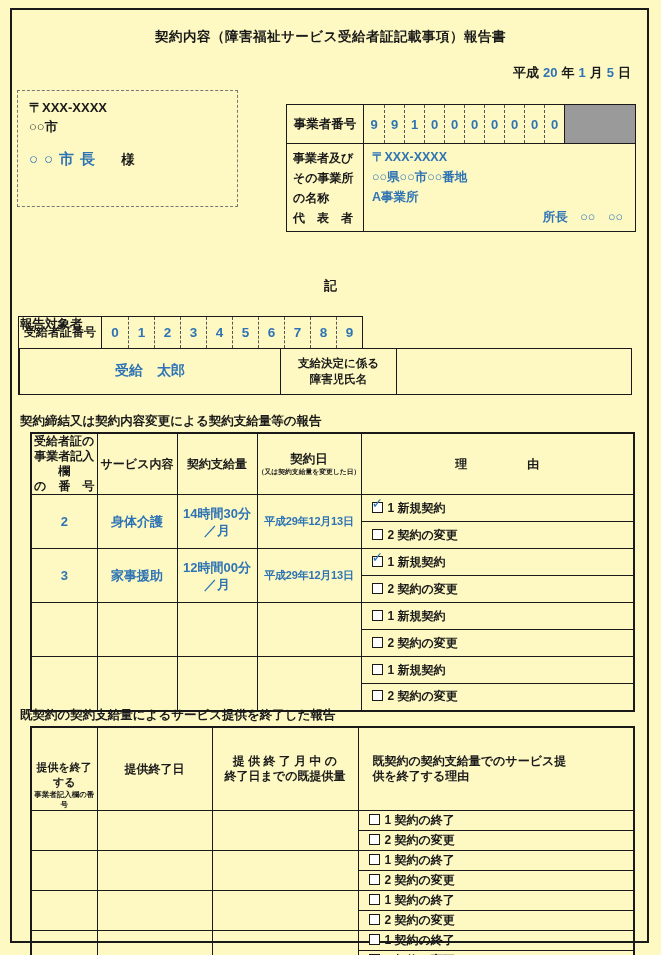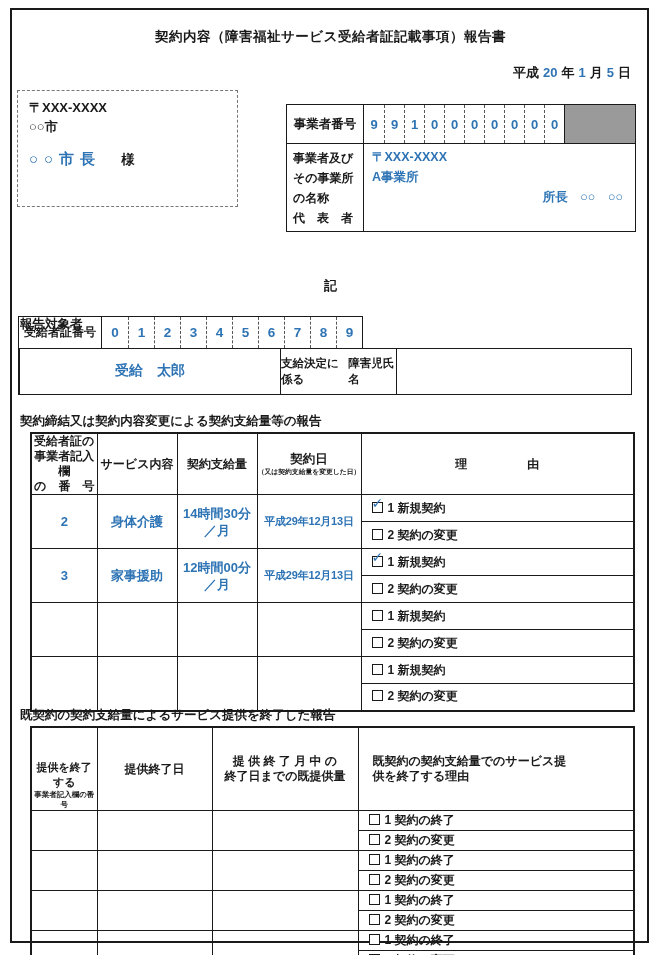--- a/index.html
+++ b/index.html
@@ -1,19 +1,19 @@
 <!DOCTYPE html>
 <html style="--blue: #2E74B5; --gray: #9A9A9A; --ink: #1a1a1a;"><head>
 <meta charset="utf-8">
 <style>
   :root{ --blue:#2E74B5; --ink:#1a1a1a; --gray:#9A9A9A; }
   *{ margin:0; padding:0; box-sizing:border-box; }
   html,body{ background:#e8e8e8; }
   body{ font-family:"Liberation Sans","DejaVu Sans",sans-serif; color:var(--ink); }
-  .page{ position:relative; width:661px; height:955px; background:#ffffff; margin:0 auto; overflow:hidden; font-weight:600; }
+  .page{ position:relative; width:661px; height:955px; background:#fef9c3; margin:0 auto; overflow:hidden; font-weight:600; }
   .frame{ position:absolute; left:10px; top:8px; width:639px; height:935px; border:2px solid var(--ink); }
   .blue{ color:var(--blue); }
   .c{ text-align:center; }
 
   .title{ position:absolute; top:28px; left:0; width:100%; text-align:center; font-size:13.5px; font-weight:700; letter-spacing:.5px; }
   .date{ position:absolute; top:64px; right:28px; font-size:13px; font-weight:700; }
   .date span{ margin:0 2px; }
 
   .addr-box{ position:absolute; left:17px; top:90px; width:221px; height:117px; border:1px dashed #777; padding:7px 11px; font-size:13px; line-height:19px; }
   .mayor-line{ margin-top:13px; }
@@ -38,21 +38,21 @@
 
   .cert{ position:absolute; left:18px; top:316px; font-size:12px; }
   .cert-r1{ display:flex; height:33px; width:345px; border:1.5px solid var(--ink); }
   .cert-label{ width:84px; display:flex; align-items:center; justify-content:center; }
   .cert-digits{ display:flex; border-left:1.5px solid var(--ink); }
   .dcell2{ width:26px; display:flex; align-items:center; justify-content:center; color:var(--blue); font-size:13.5px; font-weight:700; border-left:1px dashed #555; }
   .dcell2:first-child{ border-left:none; }
   .cert-r2{ display:flex; width:614px; height:47px; border:1.5px solid var(--ink); margin-top:-1.5px; }
   .cert-plabel{ width:84px; display:flex; flex-direction:column; align-items:center; justify-content:center; font-size:10.5px; line-height:15px; }
   .cert-name{ width:261px; border-left:1.5px solid var(--ink); display:flex; align-items:center; justify-content:center; font-size:14px; font-weight:700; }
-  .cert-clabel{ width:116px; border-left:1.5px solid var(--ink); display:flex; align-items:center; justify-content:center; font-size:11.5px; line-height:16px; }
+  .cert-clabel{ width:116px; border-left:1.5px solid var(--ink); display:flex; flex-direction:column; align-items:center; justify-content:center; font-size:11.5px; line-height:16px; }
   .cert-cname{ flex:1; border-left:1.5px solid var(--ink); }
 
   table.doc{ position:absolute; left:30px; border-collapse:collapse; table-layout:fixed; width:603px; border:2px solid var(--ink); }
   table.doc th, table.doc td{ border:1px solid var(--ink); vertical-align:middle; }
   table.doc th{ font-size:12px; line-height:15px; font-weight:700; text-align:center; }
   tr.rs td{ border-top:1.5px solid var(--ink); }
   .ctable{ top:432px; }
   .ctable tr.h{ height:46px; }
   .ctable tr.sub{ height:27px; }
   .th-date-main{ font-size:12.5px; }
@@ -111,20 +111,21 @@
     </div>
     <div class="biz-r2">
       <div class="biz-label2">
         <div>事業者及び</div>
         <div>その事業所</div>
         <div>の名称</div>
         <div>代　表　者</div>
       </div>
       <div class="biz-val">
         <div class="blue">〒XXX-XXXX</div>
+        <div class="blue">○○県○○市○○番地</div>
         <div class="blue">A事業所</div>
         <div class="blue rep">所長　○○　○○</div>
       </div>
     </div>
   </div>
 
   <div class="ki">記</div>
   <div class="sec-h" style="top:316px;">報告対象者</div>
 
   <div class="cert">

